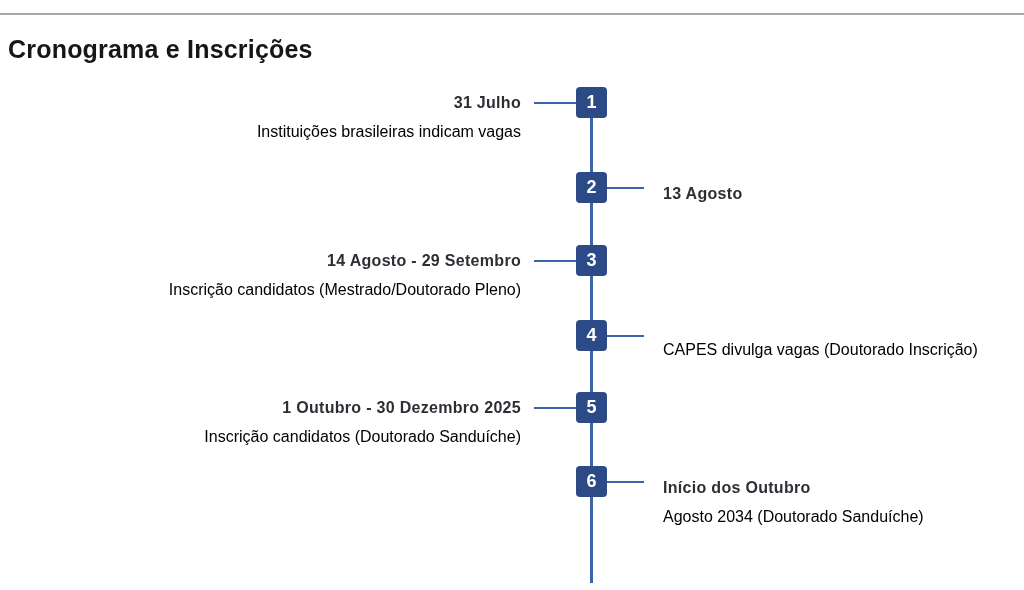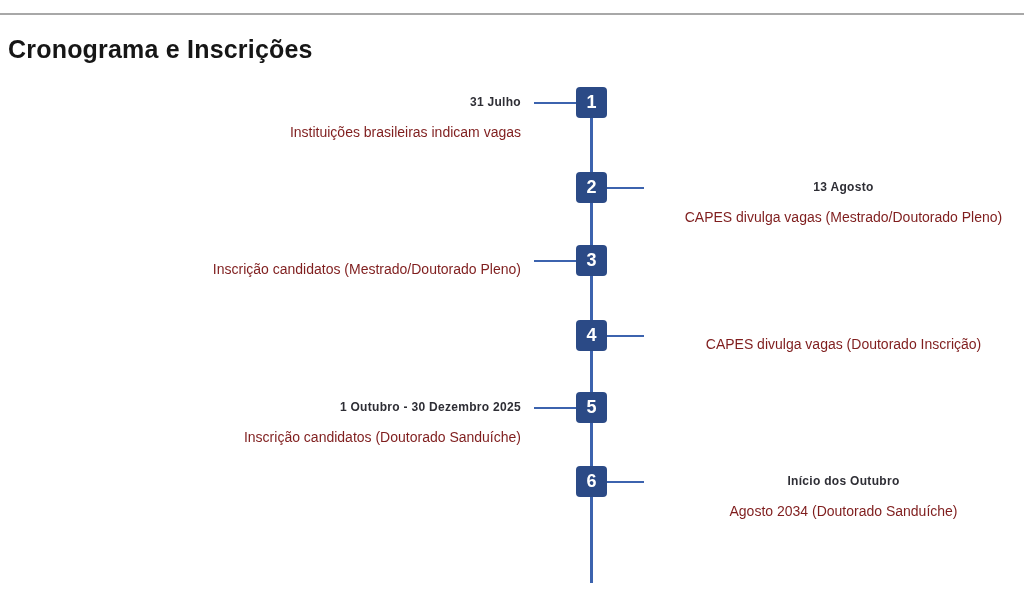--- a/index.html
+++ b/index.html
@@ -57,34 +57,34 @@
   .connector {
     position: absolute;
     top: 14.5px;
     height: 2.5px;
     background: #3c63ae;
   }
   .titem.left  .connector { left: 534px; width: 42px; }
   .titem.right .connector { left: 607px; width: 37px; }
   .textblock { position: absolute; top: 5px; }
   .titem.left  .textblock { left: 0; width: 521px; text-align: right; }
-  .titem.right .textblock { left: 663px; width: 361px; text-align: center; }
+  .titem.right .textblock { left: 663px; width: 361px; text-align: left; margin-top: 6px; }
   .event-date {
-    font-size: 12px;
+    font-size: 16px;
     line-height: 21px;
     font-weight: 700;
     letter-spacing: 0.3px;
     color: #2e2e35;
   }
   .event-desc {
     margin-top: 10px;
-    font-size: 14px;
+    font-size: 16px;
     line-height: 18px;
     font-weight: 400;
-    color: #7f1d1d;
+    color: #000000;
   }
   .event-desc + .event-desc { margin-top: 12px; }
 </style>
 </head>
 <body>
 
 <div class="page">
   <div class="top-rule"></div>
   <h1 class="page-title">Cronograma e Inscrições</h1>
 
@@ -102,30 +102,30 @@
       </div>
     </div>
 
     <div class="titem right p2">
       <div class="node">
         <span>2</span>
       </div>
       <div class="connector"></div>
       <div class="textblock">
         <div class="event-date">13 Agosto</div>
-        <div class="event-desc">CAPES divulga vagas (Mestrado/Doutorado Pleno)</div>
       </div>
     </div>
 
     <div class="titem left p3">
       <div class="node">
         <span>3</span>
       </div>
       <div class="connector"></div>
       <div class="textblock">
+        <div class="event-date">14 Agosto - 29 Setembro</div>
         <div class="event-desc">Inscrição candidatos (Mestrado/Doutorado Pleno)</div>
       </div>
     </div>
 
     <div class="titem right p4">
       <div class="node">
         <span>4</span>
       </div>
       <div class="connector"></div>
       <div class="textblock">

